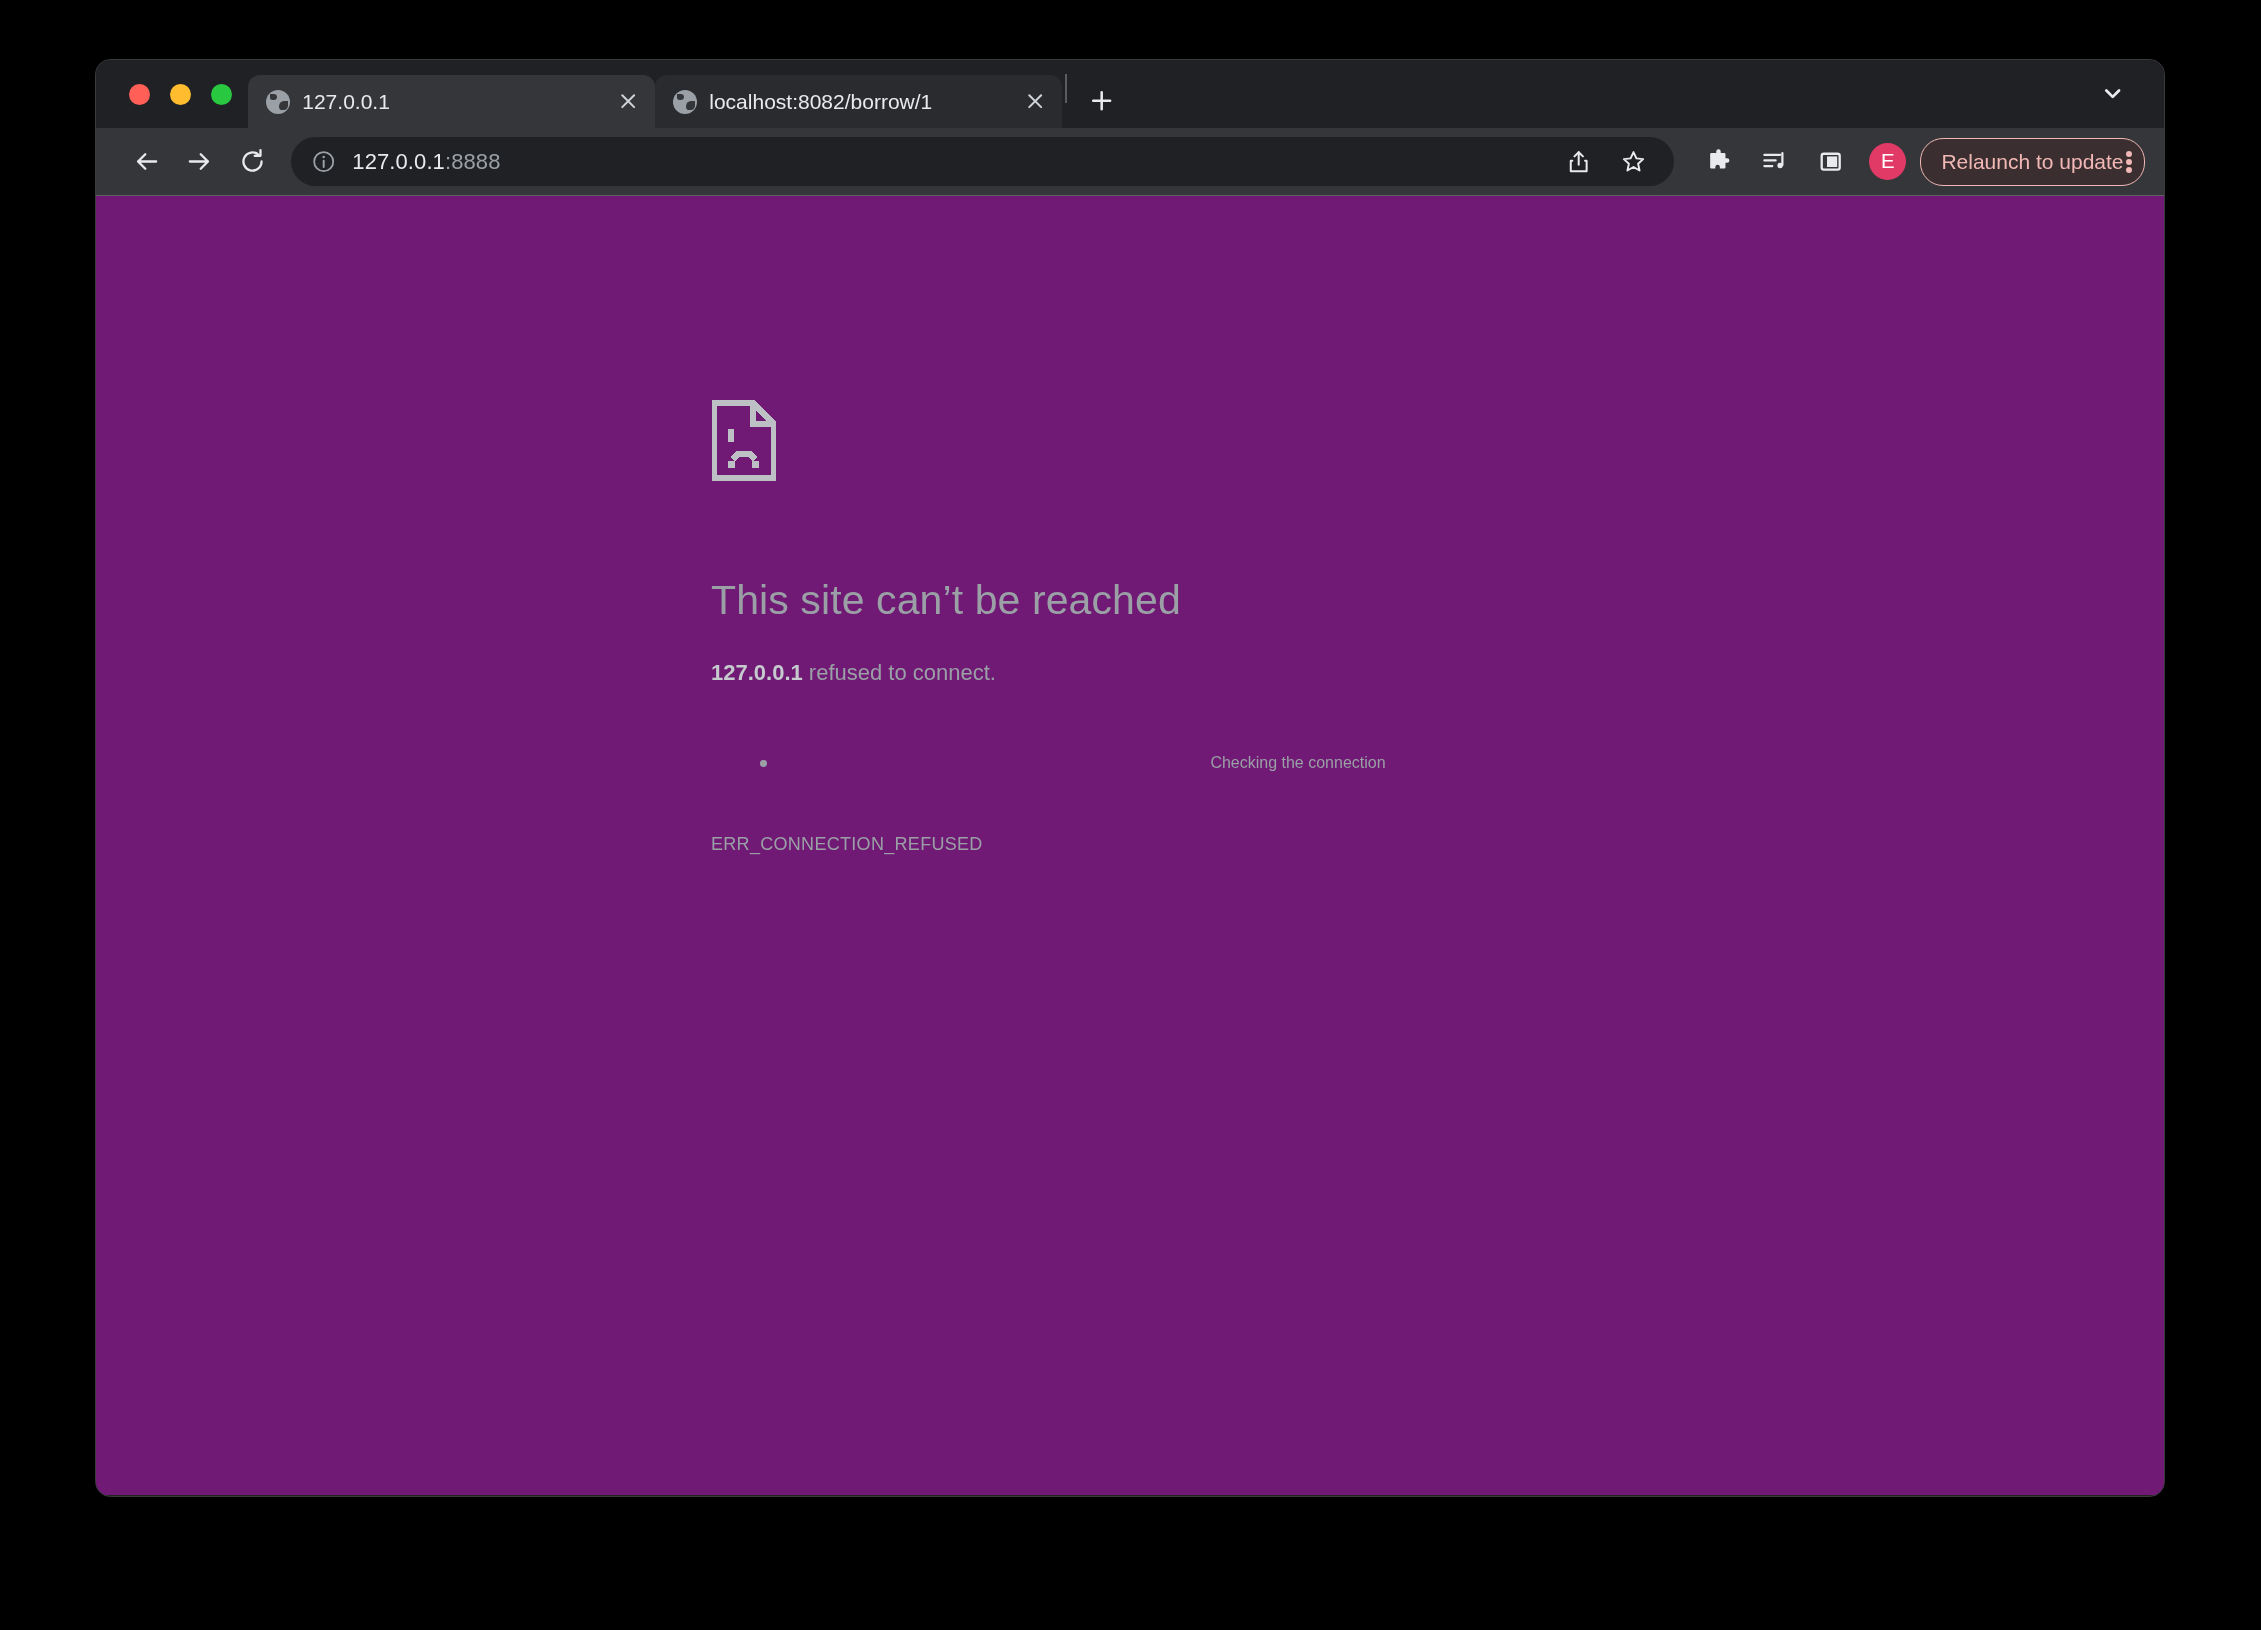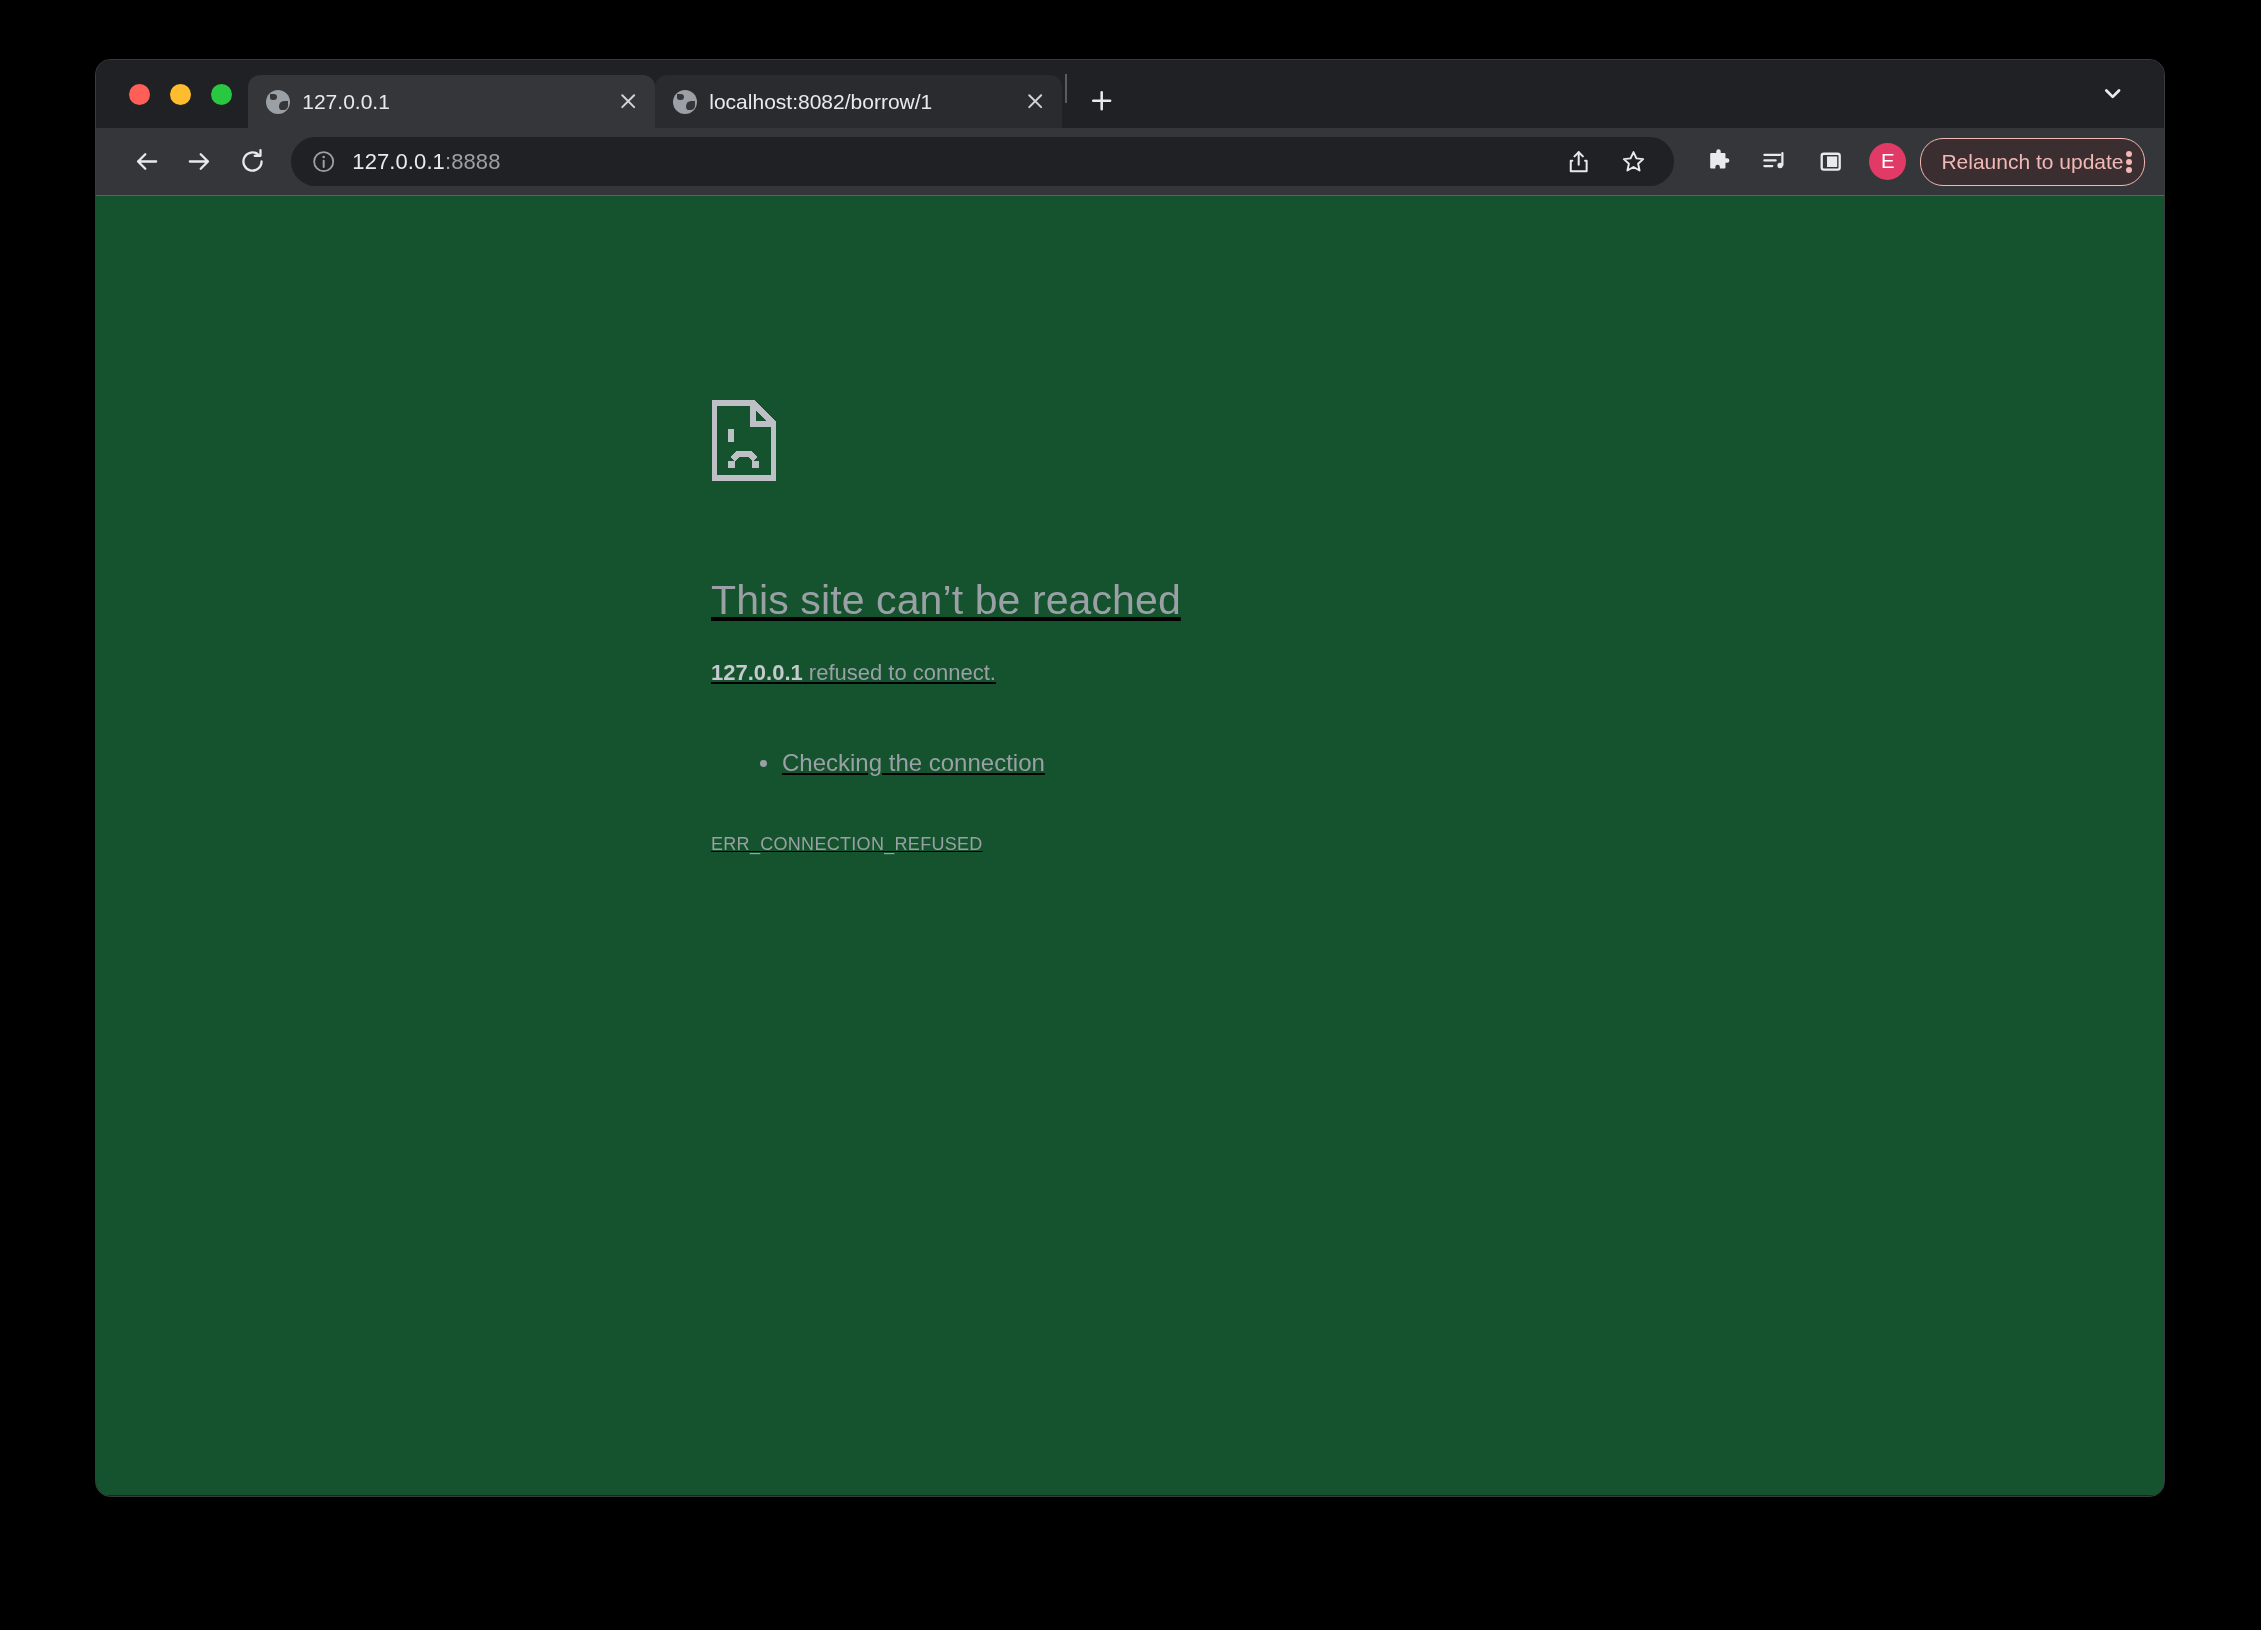--- a/index.html
+++ b/index.html
@@ -232,25 +232,24 @@
   }
   .kebab span {
     display: block;
     width: 6px; height: 6px;
     border-radius: 50%;
     background: #F2B8B5;
   }
 
   
   .page {
-    background: #14532d;
+    background: #701a75;
     height: calc(100% - 137px);
     padding: 204px 0 12px 615px;
     box-sizing: border-box;
-    text-decoration: underline;
   }
   .content { width: 1103px; }
 
   .sad-doc { margin-bottom: 93px; }
 
   .err-title {
     font-size: 41px;
     color: #9aa0a6;
     font-weight: normal;
     margin: 0 0 36px 0;
@@ -266,25 +265,26 @@
     font-size: 22px;
     color: #9aa0a6;
     margin: 0 0 13.6px 0;
   }
   ul.suggestions {
     margin: 0 0 51px 0;
     padding-left: 49px;
     list-style: none;
   }
   ul.suggestions li {
-    font-size: 24px;
+    font-size: 16px;
     color: #9aa0a6;
     line-height: 41px;
     position: relative;
     padding-left: 22px;
+    text-align: center;
   }
   ul.suggestions li::before {
     content: "";
     position: absolute;
     left: 0; top: 18px;
     width: 6.8px; height: 6.8px;
     border-radius: 50%;
     background: #9aa0a6;
   }
   ul.suggestions li.link { color: #8AB4F8; }

